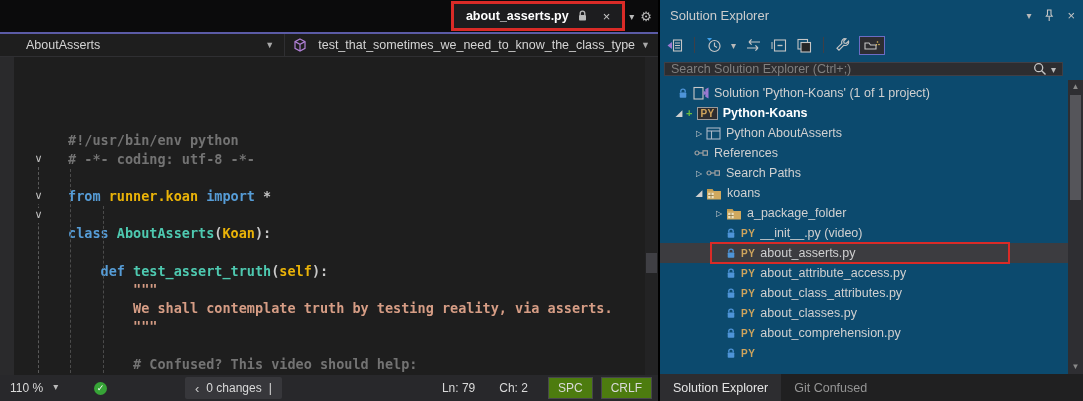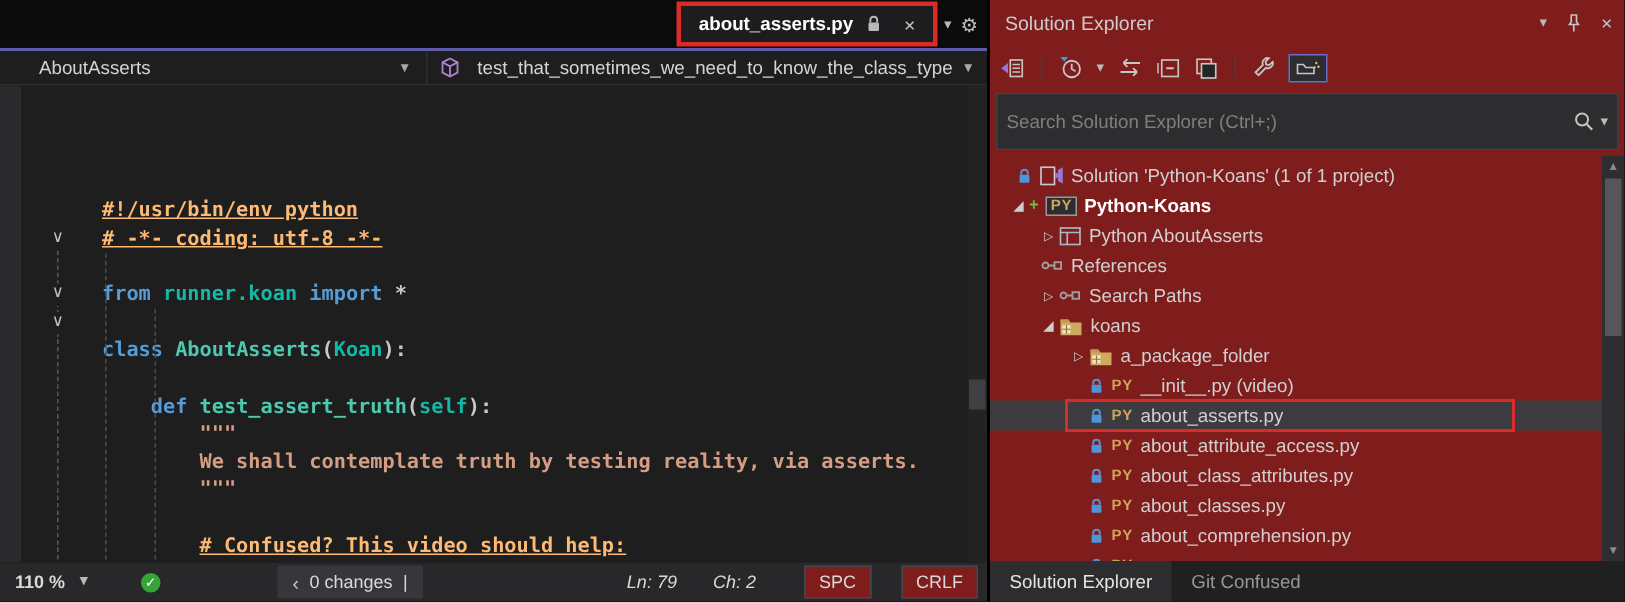--- a/index.html
+++ b/index.html
@@ -1,21 +1,21 @@
 <!DOCTYPE html>
 <html><head>
 <meta charset="utf-8">
 <style>
   * { margin:0; padding:0; box-sizing:border-box; }
   html,body { width:1083px; height:401px; overflow:hidden; background:#0b0b0c;
               font-family:"Liberation Sans", sans-serif; }
   .app { display:flex; width:1083px; height:401px; }
   .left-col { width:658px; display:flex; flex-direction:column; background:#1e1e1e; }
   .col-divider { width:2px; background:#000; }
-  .right-col { width:423px; display:flex; flex-direction:column; background:#7f1d1d; }
+  .right-col { width:423px; display:flex; flex-direction:column; background:#0c4a6e; }
 
   
   .tabbar { height:32px; background:#0b0b0c; display:flex; align-items:center; }
   .tab-highlight { margin-left:auto; border:3px solid #da2b27; height:30px; display:flex; align-items:stretch; }
   .doc-tab { background:#1d1d1f; display:flex; align-items:center; gap:8px; padding:0 10px 0 12px; }
   .doc-tab .tab-label { color:#ffffff; font-weight:bold; font-size:12.5px; }
   .tab-x { color:#c8c8c8; font-size:13px; padding:0 2px; cursor:default; }
   .tabbar-tools { display:flex; align-items:center; gap:6px; padding:0 6px 0 4px; color:#b9b9b9; }
   .chev { font-size:10px; color:#b9b9b9; }
 
@@ -34,53 +34,53 @@
   .glyph-strip { width:14px; background:#2a2a2c; }
   .outline-col { width:40px; position:relative; }
   .outline-dash { position:absolute; left:24px; top:110px; height:206px; width:0;
                   border-left:1px dashed #5a5a5a; }
   .fold-mark { position:absolute; left:17px; width:15px; height:15px; color:#c0c0c0;
                font-size:11px; line-height:13px; text-align:center; background:#1e1e1e; }
   .code { flex:1; position:relative; font-family:"DejaVu Sans Mono", monospace;
           font-size:13.5px; font-weight:bold; line-height:18.6px; padding-left:14px;
           white-space:pre; color:#dcdcdc; }
   .code-line { height:18.6px; }
-  .tk-c { color:#fdba74;text-decoration:underline; } .tk-k { color:#569cd6; } .tk-s { color:#d69d85; }
-  .tk-t { color:#4ec9b0; } .tk-p { color:#c8c8c8; } .tk-b { color:#14b8a6; }
+  .tk-c { color:#737373; } .tk-k { color:#569cd6; } .tk-s { color:#d69d85; }
+  .tk-t { color:#4ec9b0; } .tk-p { color:#c8c8c8; } .tk-b { color:#eab308; }
   .indent-guide { position:absolute; width:0; border-left:1px dashed #4b4b4b; }
   .guide-a { left:16px; top:112px; height:204px; }
   .guide-b { left:49px; top:149px; height:167px; }
   .ed-scrollbar { position:absolute; right:0; top:0; bottom:0; width:13px; background:#232324; }
   .ed-thumb { position:absolute; left:1px; right:1px; top:196px; height:20px; background:#3f3f44; }
 
   
   .statusbar { height:26px; background:#28282b; display:flex; align-items:center;
                font-size:12px; color:#dadada; }
-  .sb-zoom { padding-left:10px; display:flex; gap:10px; width:78px;font-weight:bold; }
+  .sb-zoom { padding-left:10px; display:flex; gap:10px; width:78px; }
   .sb-issues { display:flex; align-items:center; gap:7px; margin-left:16px; }
   .check-circle { width:13px; height:13px; border-radius:50%; background:#37a437; color:#fff;
                   font-size:9px; line-height:13px; text-align:center; display:inline-block; }
   .sb-changes { margin-left:78px; background:#37373b; border-radius:2px; height:22px;
                 display:flex; align-items:center; gap:7px; padding:0 10px; }
   .sb-changes .lt { font-size:13px; color:#c9c9c9; }
   .sb-right { margin-left:auto; display:flex; align-items:center; }
-  .sb-plain { padding:0 12px;font-style:italic; }
-  .sb-box { background:#7f1d1d; border:1px solid #47474b; height:22px; display:flex;
-            align-items:center; padding:0 9px; margin-left:20px; }
+  .sb-plain { padding:0 12px; }
+  .sb-box { background:#4d7c0f; border:1px solid #47474b; height:22px; display:flex;
+            align-items:center; padding:0 9px; margin-left:8px; }
   .sb-box:last-child { margin-right:6px; }
 
   
   .se-header { height:30px; display:flex; align-items:center; padding:0 8px 0 10px;
                color:#cccccc; font-size:13px; }
   .se-header-icons { margin-left:auto; display:flex; align-items:center; gap:12px; }
   .se-toolbar { height:30px; display:flex; align-items:center; padding:0 6px; gap:9px; }
   .tb-sep { width:1px; height:16px; background:#3f3f46; margin:0 2px; }
   .tb-icon { display:flex; align-items:center; }
   .tb-hl { border:1px solid #6c6cc4; background:#2d2d31; padding:2px 4px; }
-  .se-search { height:38px; margin:2px 4px 4px 4px; background:#2d2d30; border:1px solid #3f3f46;
+  .se-search { height:14px; margin:2px 20px 4px 4px; background:#2d2d30; border:1px solid #3f3f46;
                display:flex; align-items:center; padding:0 6px; }
   .se-search-text { color:#7f7f7f; font-size:12.5px; flex:1; }
   .se-search-icons { display:flex; align-items:center; gap:4px; }
   .se-tree { flex:1; position:relative; padding-top:3px; overflow:hidden; }
   .tree-row { height:20px; display:flex; align-items:center; font-size:12.5px; color:#d0d0d0;
               position:relative; }
   .tree-row.sel { background:#3c3c40; }
   .sel-redbox { position:absolute; left:50px; width:300px; top:-1px; bottom:-1px;
                 border:2px solid #da2b27; pointer-events:none; }
   .tw-arrow { width:14px; font-size:8px; color:#cfcfcf; text-align:center; flex:none; }

